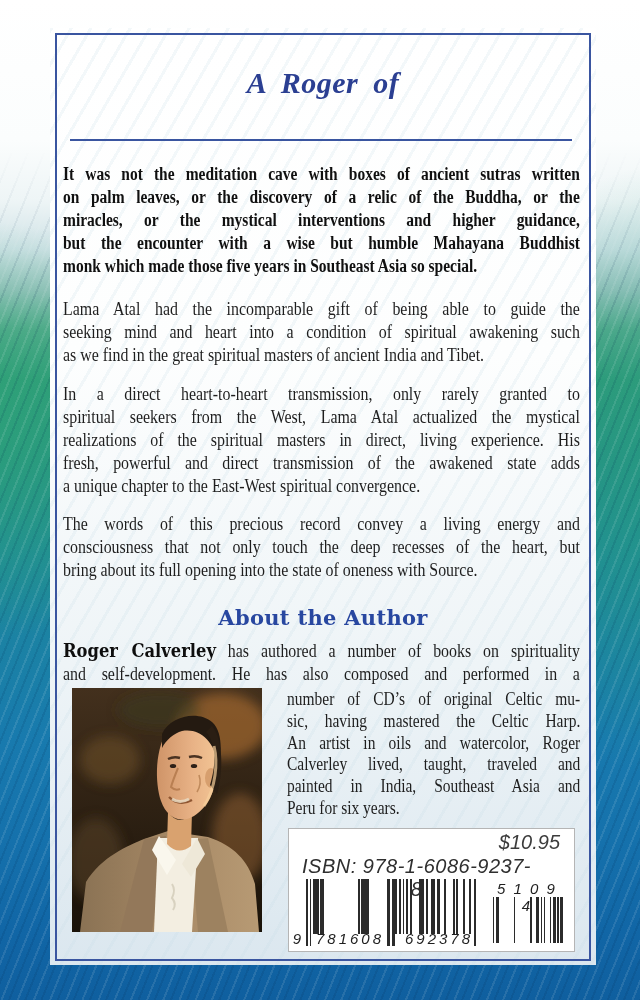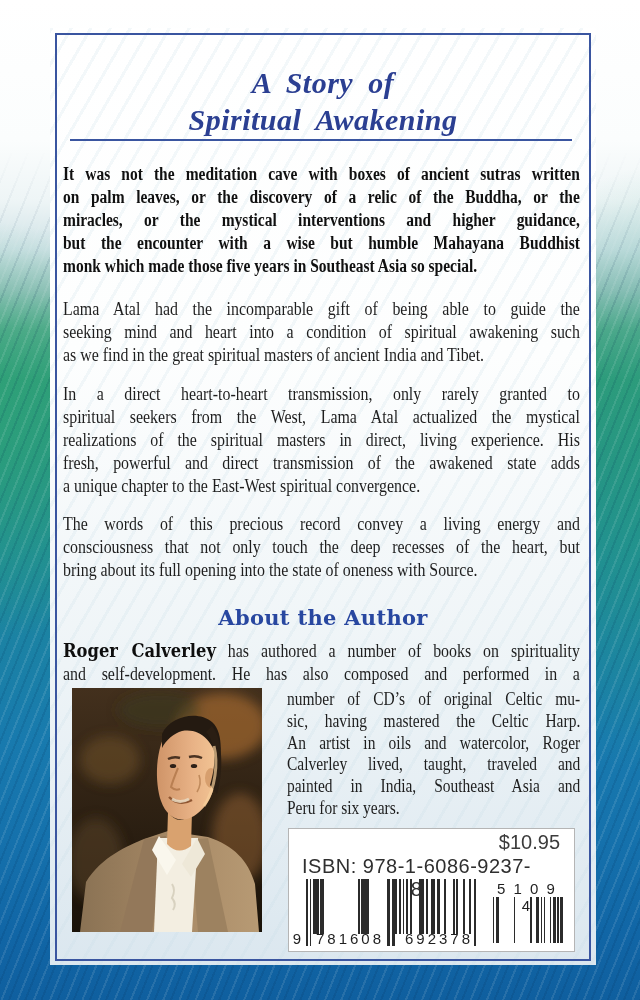--- a/index.html
+++ b/index.html
@@ -45,21 +45,21 @@
   }
   .bio-intro{top:611px;font-size:18.5px;line-height:22.5px;color:#1e1e1e;}
   .bio-intro .jl{margin:0;}
   .author-name{font-family:"DejaVu Serif","Liberation Serif",serif;font-weight:bold;font-size:19px;color:#0e0e0e;}
   .bio-col{left:237px;top:661px;width:341px;font-size:18px;line-height:21.8px;color:#1e1e1e;}
   .photo{position:absolute;left:22px;top:660px;width:190px;height:244px;}
   .photo svg{display:block;width:100%;height:100%;}
   .bc-box{
     position:absolute;left:238px;top:800px;width:287px;height:124px;
     background:#ffffff;border:1px solid #b5b5b5;box-sizing:border-box;
-    font-family:"Liberation Sans","DejaVu Sans",sans-serif;color:#333;
+    font-family:"Liberation Sans","DejaVu Sans",sans-serif;color:#333;font-style:italic;
   }
   .bc-price{position:absolute;top:2px;right:14px;font-size:20px;color:#3c3c3c;}
   .bc-isbn{position:absolute;top:26px;left:8px;right:38px;text-align:center;font-size:20px;letter-spacing:0.5px;color:#2f2f2f;}
   .bc-svg{position:absolute;fill:#2b2b2b;}
   .bc-main{left:17px;top:50px;width:170px;height:67px;}
   .bc-addon{left:202px;top:68px;width:72px;height:46px;}
   .bc-digit{position:absolute;top:101px;font-size:15px;color:#1f1f1f;text-align:center;letter-spacing:3px;}
   .bc-d0{left:0px;width:16px;letter-spacing:0;}
   .bc-d1{left:21px;width:80px;}
   .bc-d2{left:104px;width:92px;}
@@ -68,22 +68,21 @@
 </head>
 <body>
 
 <div class="stage">
   <div class="waves"></div>
 
   <div class="panel">
     <div class="frame"></div>
 
     <div class="title">
-      <div>A Story of</div>
-      <div>Spiritual Awakening</div>
+      <div>A Roger of</div>
     </div>
     <div class="rule"></div>
 
     <div class="cond para bold p1">
         <div class="jl">It was not the meditation cave with boxes of ancient sutras written</div>
         <div class="jl">on palm leaves, or the discovery of a relic of the Buddha, or the</div>
         <div class="jl">miracles, or the mystical interventions and higher guidance,</div>
         <div class="jl">but the encounter with a wise but humble Mahayana Buddhist</div>
         <div class="jl last">monk which made those five years in Southeast Asia so special.</div>
       </div>

